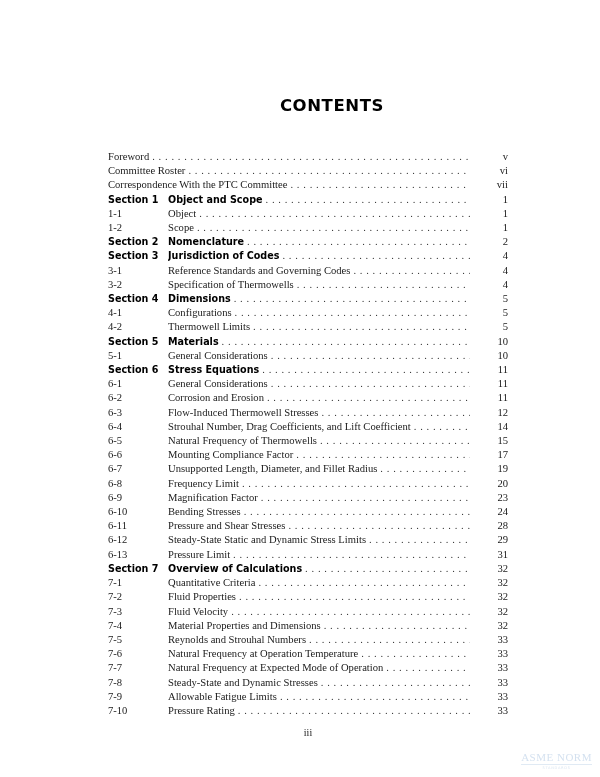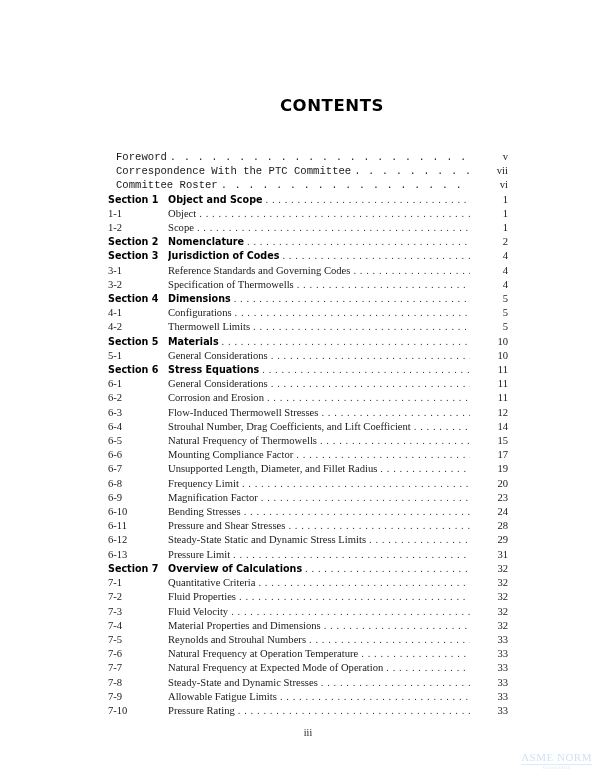--- a/index.html
+++ b/index.html
@@ -118,22 +118,21 @@
   .row.section .leader::before {
     bottom: 0px;
   }
 
   
   .row.front .num {
     width: 0;
     flex: 0 0 0;
   }
   .row.front .title-wrap {
-    margin-left: 8px;
-    font-family: Liberation Mono, monospace;
+    margin-left: 0;
   }
 
   
   .folio {
     position: absolute;
     top: 727px;
     left: 0;
     width: 600px;
     text-align: center;
     font-size: 10px;
@@ -184,32 +183,32 @@
             <span class="num"></span>
             <span class="title-wrap">
               <span class="title">Foreword</span>
               <span class="leader"></span>
             </span>
             <span class="pageno">v</span>
           </div>
           <div class="row front">
             <span class="num"></span>
             <span class="title-wrap">
-              <span class="title">Correspondence With the PTC Committee</span>
-              <span class="leader"></span>
-            </span>
-            <span class="pageno">vii</span>
+              <span class="title">Committee Roster</span>
+              <span class="leader"></span>
+            </span>
+            <span class="pageno">vi</span>
           </div>
           <div class="row front">
             <span class="num"></span>
             <span class="title-wrap">
-              <span class="title">Committee Roster</span>
-              <span class="leader"></span>
-            </span>
-            <span class="pageno">vi</span>
+              <span class="title">Correspondence With the PTC Committee</span>
+              <span class="leader"></span>
+            </span>
+            <span class="pageno">vii</span>
           </div>
         </div>
         <div class="toc-group spaced">
           <div class="row section">
             <span class="num">Section 1</span>
             <span class="title-wrap">
               <span class="title">Object and Scope</span>
               <span class="leader"></span>
             </span>
             <span class="pageno">1</span>

